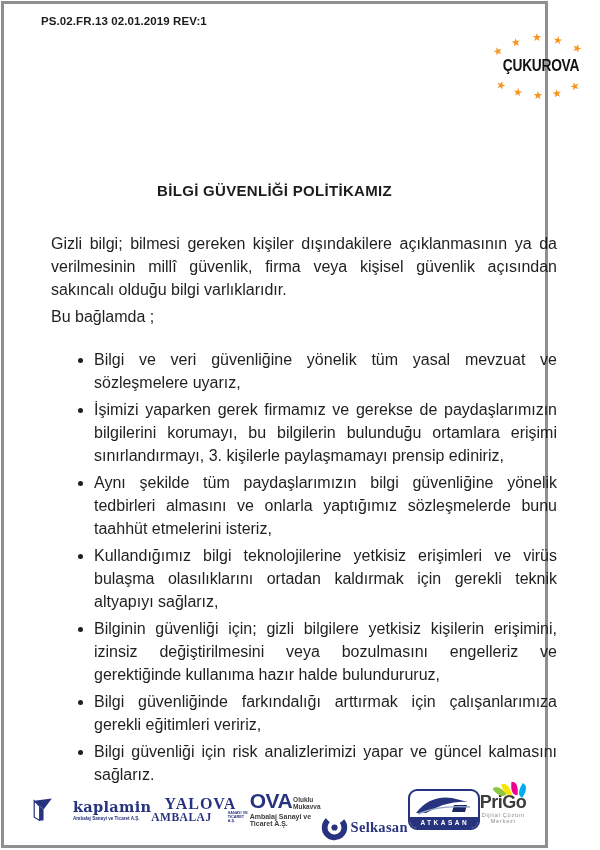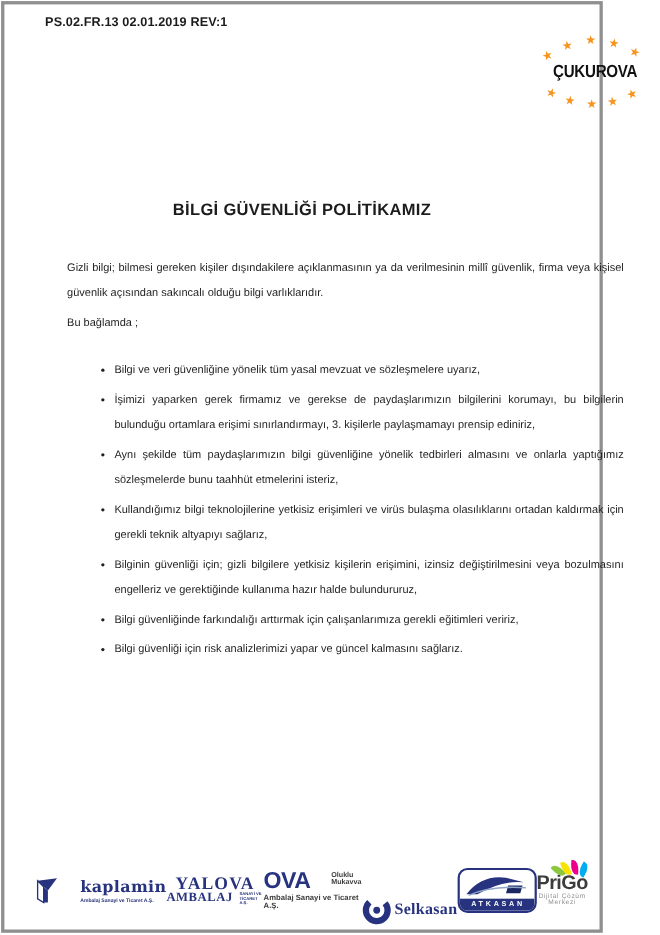--- a/index.html
+++ b/index.html
@@ -17,22 +17,22 @@
   .cukurova .star { position:absolute; color:#f7941d; font-size:11px; line-height:11px; }
   .cukurova-text { position:absolute; left:0; top:27px; width:100%; text-align:center;
                    font-weight:bold; font-size:16px; color:#111;
                    transform:scaleX(0.86); letter-spacing:-0.3px; }
 
   
   .doc-title { position:absolute; left:0; top:154px; width:100%; text-align:center;
                font-size:15px; font-weight:bold; color:#1c1c1c; letter-spacing:0.3px;margin-top:24px; }
 
   
-  .body-text { position:absolute; left:57px; top:228px; width:506px;
-               font-size:10px; color:#1f1f1f; line-height:23px; }
+  .body-text { position:absolute; left:47px; top:228px; width:506px;
+               font-size:16px; color:#1f1f1f; line-height:23px; }
   .body-text p { text-align:justify; margin-bottom:4px; }
   .bold-italic { font-weight:bold; font-style:italic; }
   ul.bullets { margin-top:20px; padding-left:43px; list-style:disc outside; }
   ul.bullets li { text-align:justify; margin-bottom:4px; }
 
   
   .footer { position:absolute; left:28px; right:24px; bottom:10px; height:52px;
             display:flex; align-items:center; justify-content:space-between; }
 
   .logo { display:flex; align-items:center; }
@@ -40,28 +40,28 @@
   
   .kaplamin { gap:19px; }
   .kap-name { font-family:"DejaVu Serif", serif; font-weight:bold; font-size:14.5px;
               color:#27337e; letter-spacing:0.3px; }
   .kap-sub { font-size:4.6px; color:#27337e; font-weight:bold; margin-top:1px; }
 
   
   .yalova { display:block; text-align:left; }
   .yal-line1 { font-family:"Liberation Serif", serif; font-weight:bold; font-size:16px;
                color:#27337e; letter-spacing:1px; line-height:15px;text-align:center; }
-  .yal-row { display:flex; align-items:center; gap:6px; }
+  .yal-row { display:flex; align-items:flex-end; gap:16px; }
   .yal-line2 { font-family:"Liberation Serif", serif; font-weight:bold; font-size:11.5px;
                color:#27337e; letter-spacing:0.5px; line-height:11px; }
   .yal-sub { font-size:3.8px; font-weight:bold; color:#27337e; width:22px; line-height:4px; }
 
   
   .ova { display:block; }
-  .ova-row { display:flex; align-items:flex-start; gap:19px; }
+  .ova-row { display:flex; align-items:flex-end; gap:1px; }
   .ova-name { font-weight:bold; font-size:21px; color:#27337e; line-height:18px;
               letter-spacing:-0.5px; }
   .ova-tag { font-weight:bold; font-size:6.5px; color:#3d3d3d; }
   .ova-sub { font-weight:bold; font-size:7px; color:#3d3d3d; margin-top:3px; }
 
   
   .selkasan { gap:3px;margin-top:36px; }
   .sel-name { font-family:"Liberation Serif", serif; font-weight:bold; font-size:14.5px;
               color:#27337e; letter-spacing:0.3px; }
 

